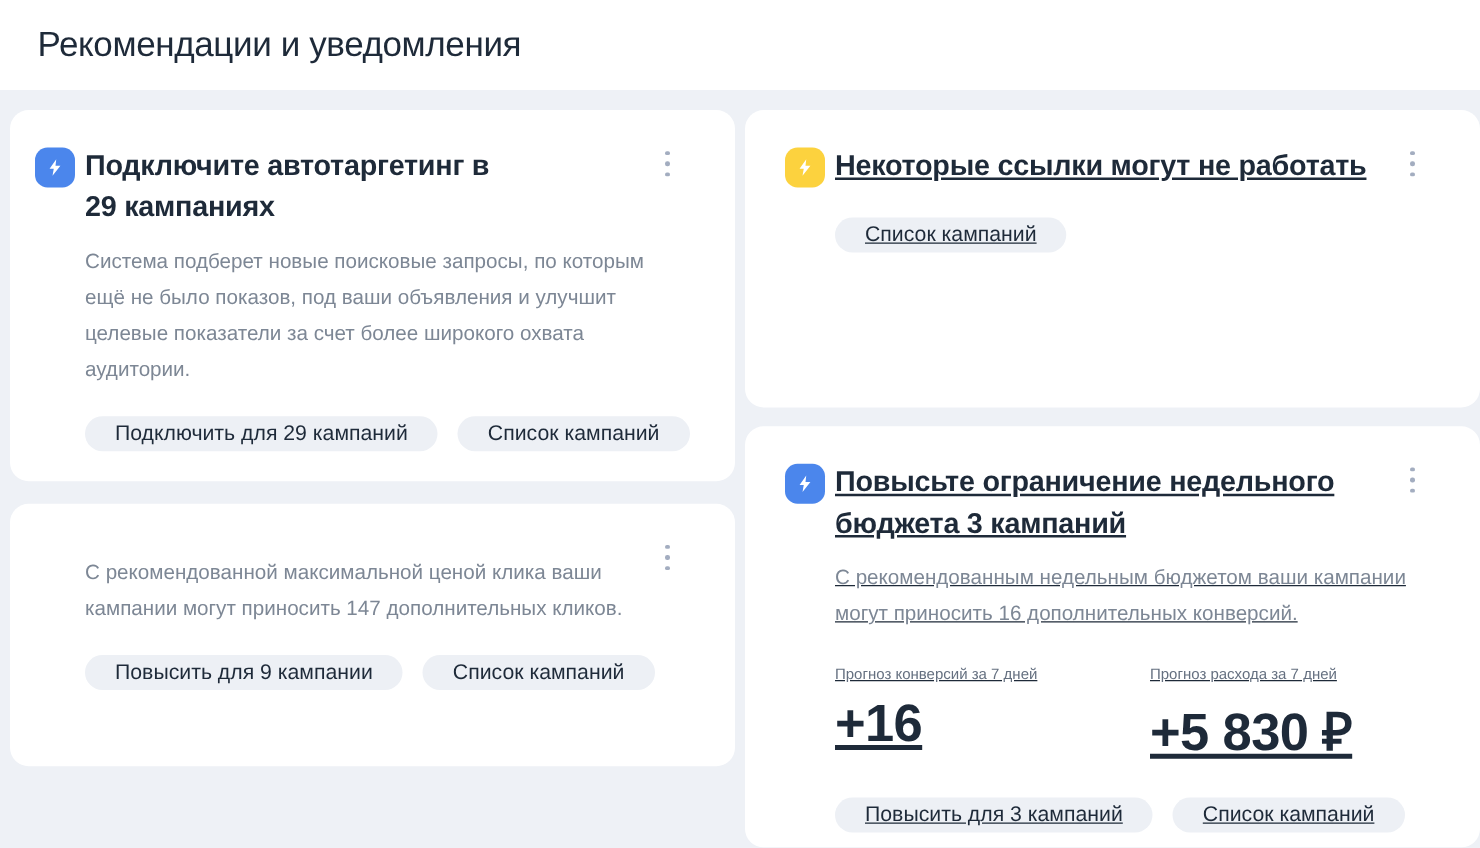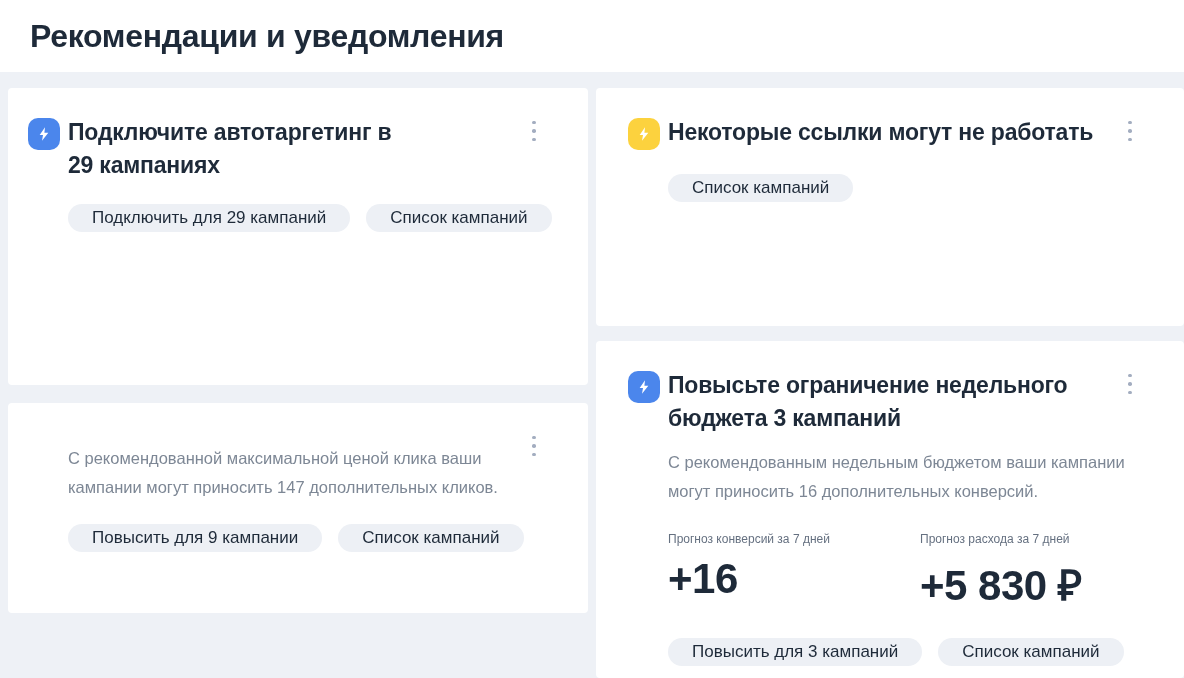--- a/index.html
+++ b/index.html
@@ -10,40 +10,40 @@
     color: #1e2a39;
   }
   .header {
     background: #ffffff;
     height: 72px;
     display: flex;
     align-items: center;
     padding-left: 30px;
   }
   .header h1 {
-    font-size: 32px;
-    font-weight: 700;
+    font-size: 28px;
+    font-weight: 400;
     color: #1e2a39;
     letter-spacing: -0.3px;
   }
   .content {
     display: flex;
     gap: 8px;
     margin: 16px 0 0 8px;
   }
   .col { display: flex; flex-direction: column; }
   .col-left  { width: 580px; gap: 18px; }
   .col-right { width: 588px; gap: 15px; }
   .card {
     background: #ffffff;
-    border-radius: 4px;
+    border-radius: 15px;
     padding: 28px 28px 12px 20px;
     position: relative;
   }
-  .col-right .card { padding-left: 32px; }
+  .col-right .card { padding-left: 32px; text-decoration: underline; }
   .card-1 { min-height: 297px; }
   .card-2 { min-height: 238px; }
   .card-3 { min-height: 210px; }
   .card-4 { min-height: 337px; }
   .card-head {
     display: flex;
     align-items: flex-start;
     padding-right: 40px;
   }
   .icon-badge {
@@ -132,20 +132,21 @@
             <path d="M13.5 2 L5.5 13.5 L10.5 13.5 L9 22 L18.5 10 L12.6 10 Z" fill="#ffffff"></path>
           </svg>
         </span>
         <h2 class="card-title">Подключите автотаргетинг в 29 кампаниях</h2>
       </div>
       <button class="kebab" aria-label="menu">
         <i></i>
           <i></i>
           <i></i>
       </button>
+      <p class="card-body card-indent">Система подберет новые поисковые запросы, по которым ещё не было показов, под ваши объявления и улучшит целевые показатели за счет более широкого охвата аудитории.</p>
       <div class="card-actions card-indent">
         <button class="btn">Подключить для 29 кампаний</button>
         <button class="btn">Список кампаний</button>
       </div>
     </section>
 
     <section class="card card-3">
       <button class="kebab" aria-label="menu">
         <i></i>
           <i></i>

